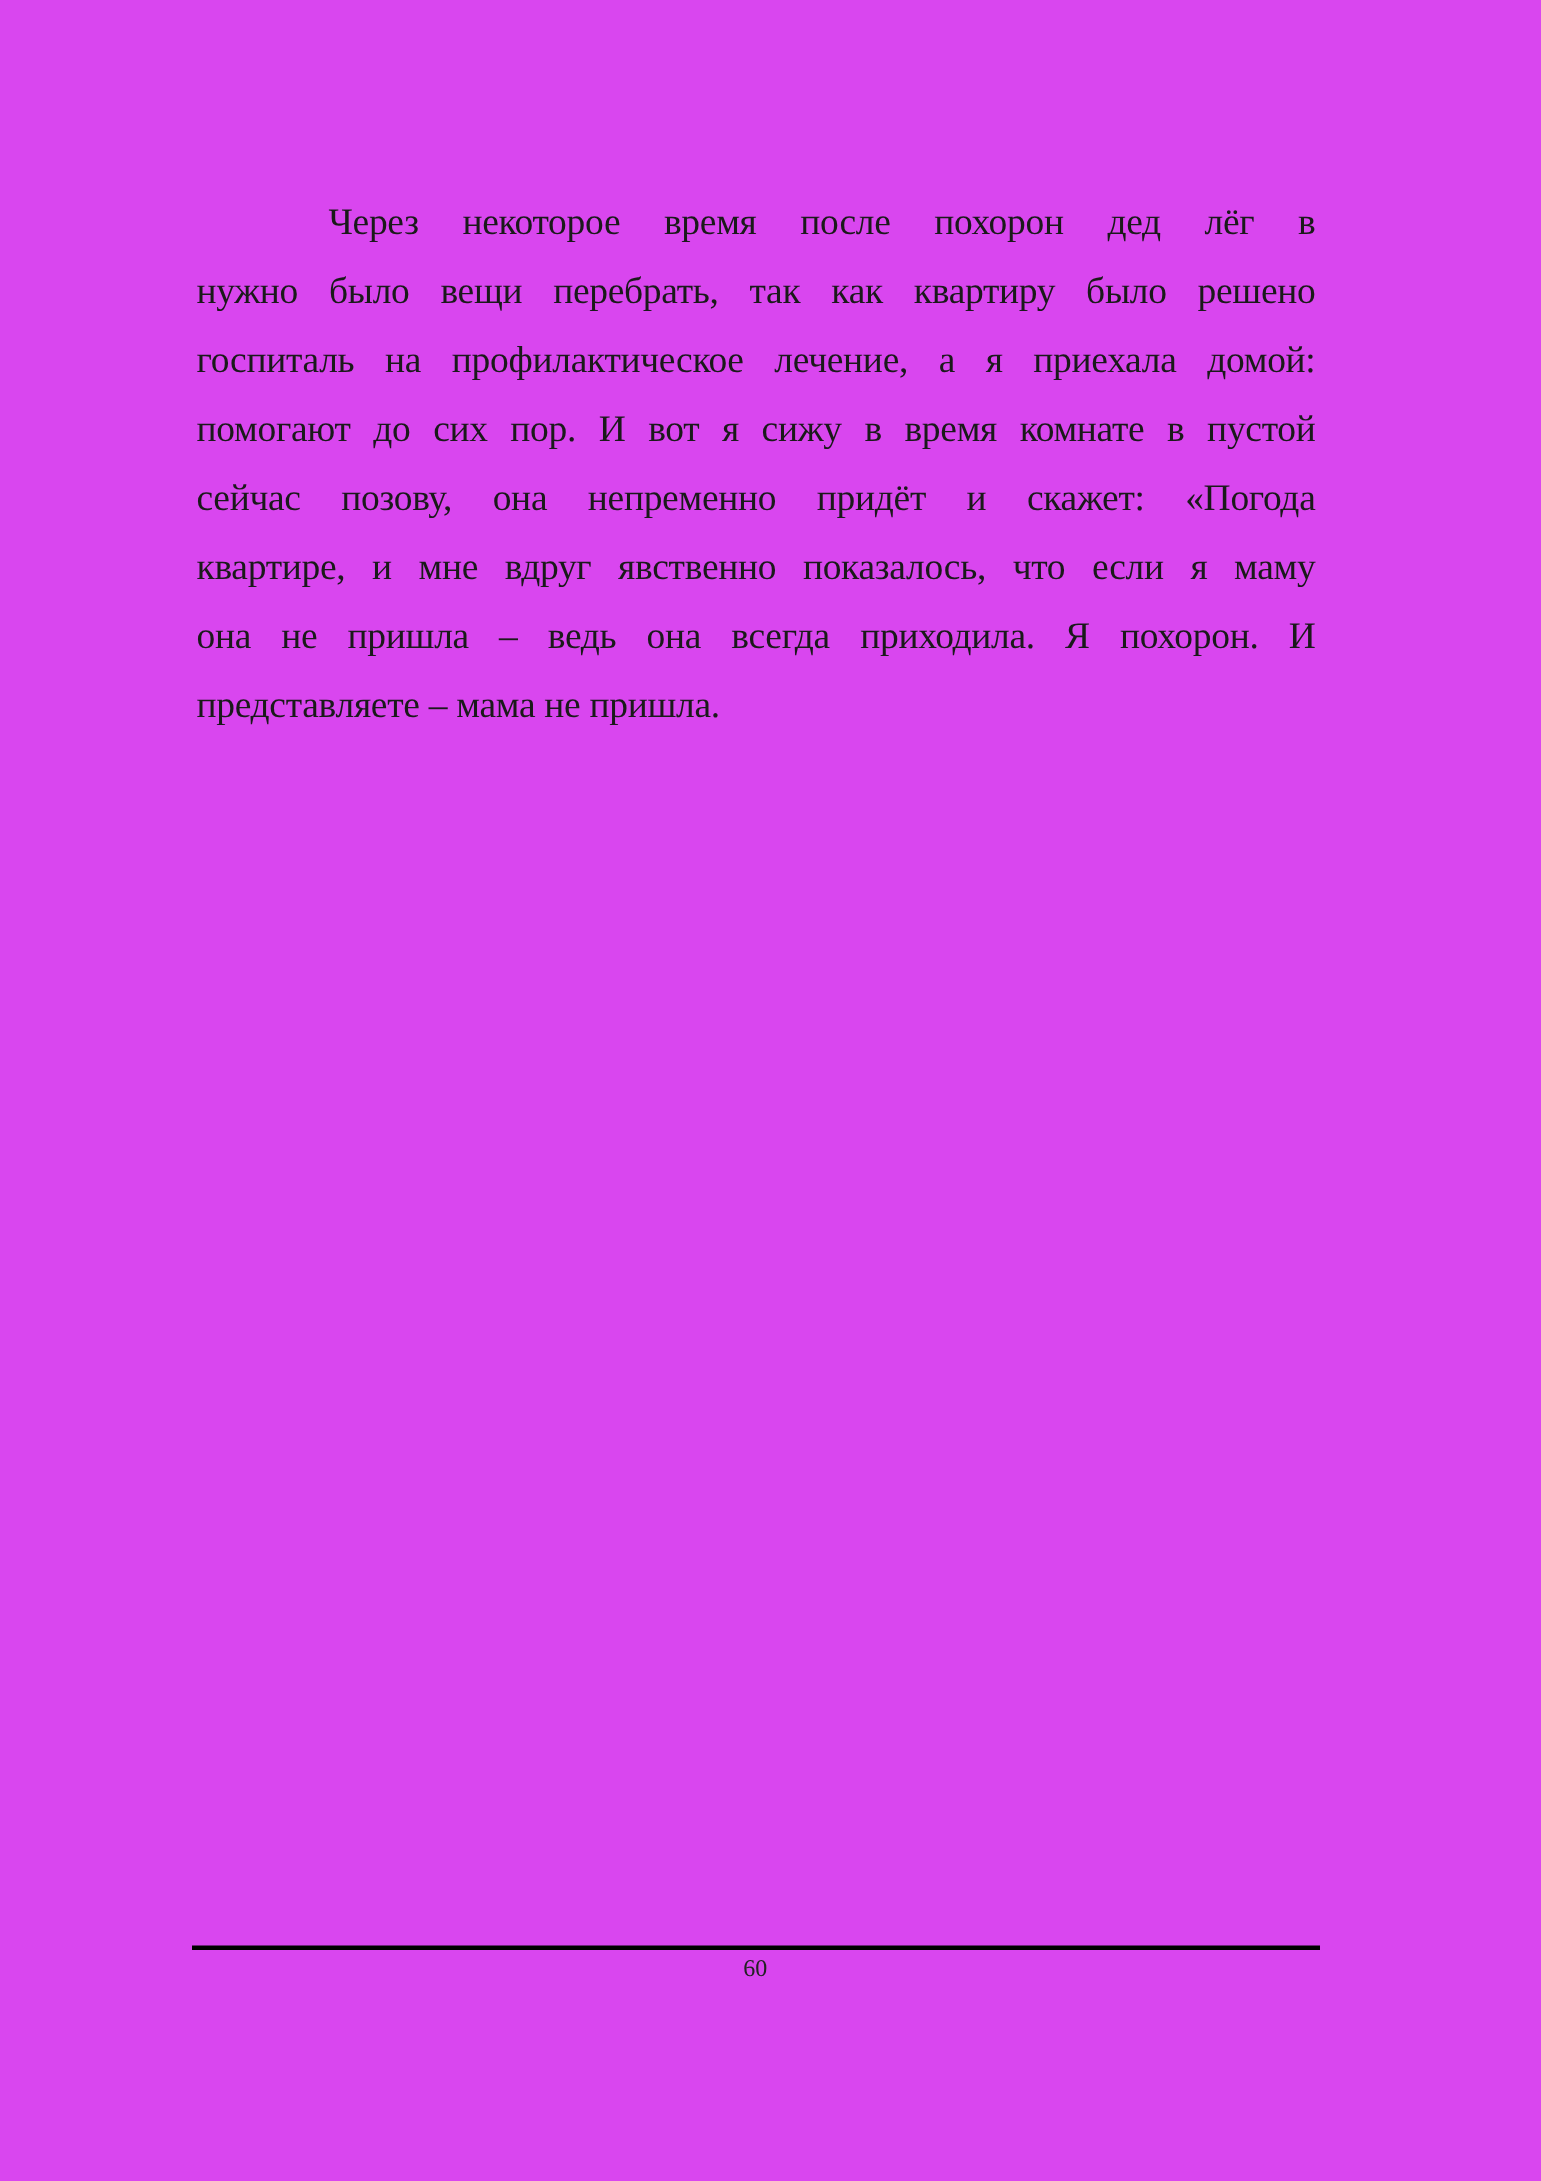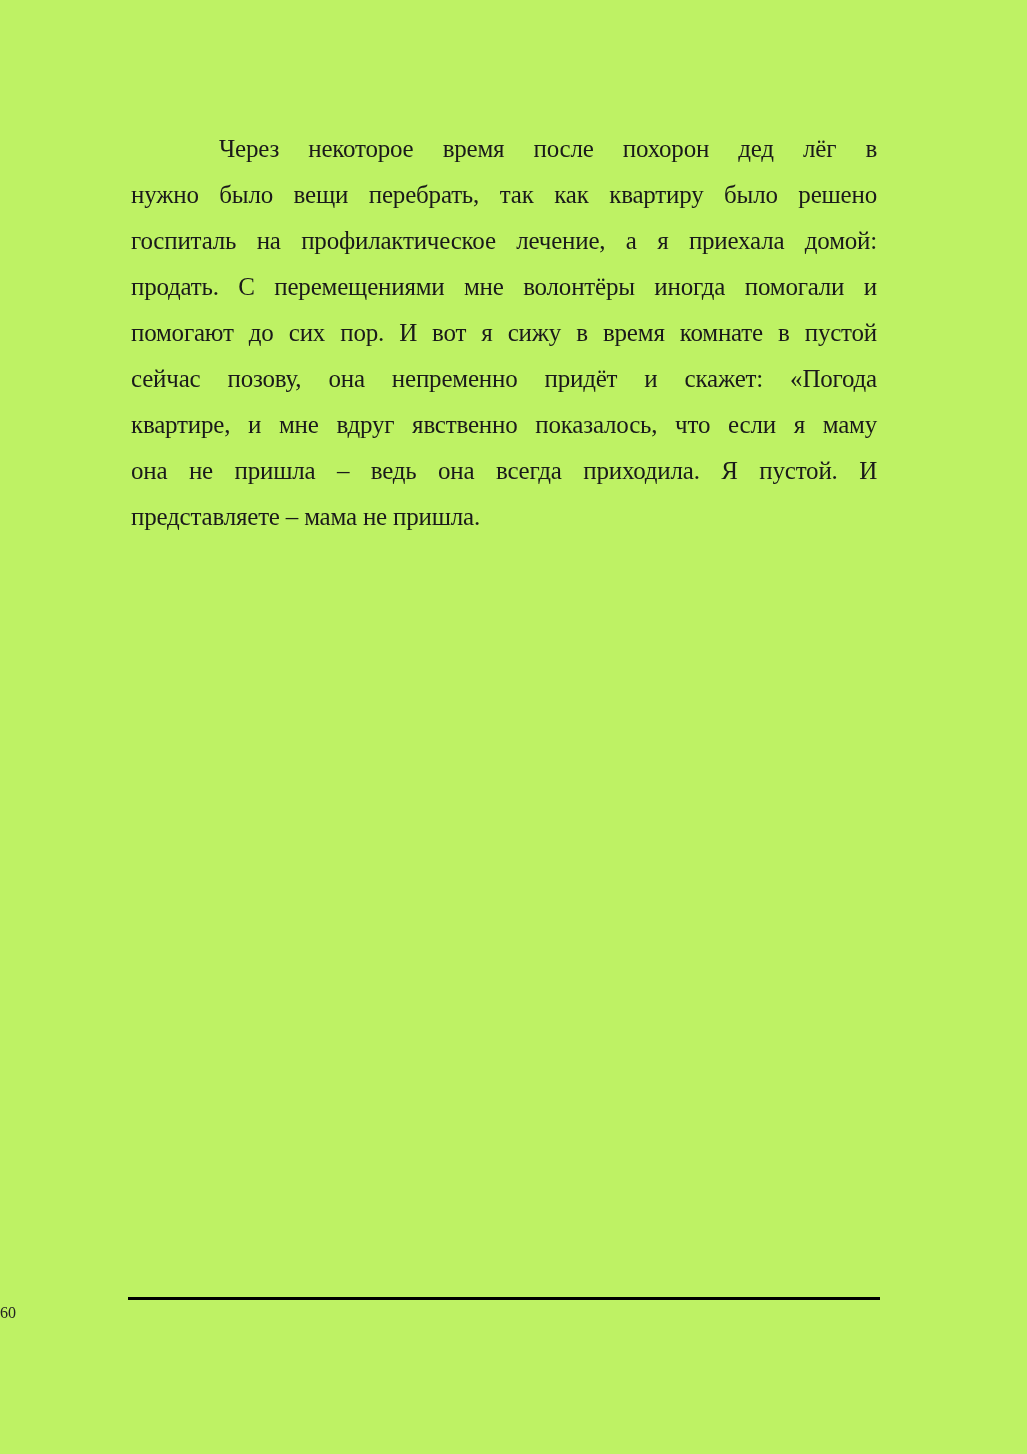--- a/index.html
+++ b/index.html
@@ -13,21 +13,21 @@
       position: relative;
       overflow: hidden;
       font-family: "Liberation Serif", "DejaVu Serif", serif;
       color: #1a1a1a;
     }
     .page {
       position: absolute;
       left: 0; top: 0;
       width: 1027px;
       height: 1454px;
-      background: #bef264;
+      background: #d946ef;
     }
     .body-text {
       position: absolute;
       left: 131px;
       top: 126px;
       width: 746px;
       margin: 0;
     }
     .line {
       display: block;
@@ -51,36 +51,36 @@
       top: 1297px;
       width: 752px;
       height: 3px;
       background: #000000;
     }
     .page-number {
       position: absolute;
       left: 0;
       width: 1007px;
       top: 1303px;
+      text-align: center;
       font-size: 16px;
       line-height: 20px;
       color: #222222;
     }
   </style>
 </head>
 <body>
 
 <div class="page">
   <div class="body-text">
     <span class="line first">Через некоторое время после похорон дед лёг в</span>
     <span class="line">нужно было вещи перебрать, так как квартиру было решено</span>
     <span class="line">госпиталь на профилактическое лечение, а я приехала домой:</span>
-    <span class="line">продать. С перемещениями мне волонтёры иногда помогали и</span>
     <span class="line">помогают до сих пор. И вот я сижу в время комнате в пустой</span>
     <span class="line">сейчас позову, она непременно придёт и скажет: «Погода</span>
     <span class="line">квартире, и мне вдруг явственно показалось, что если я маму</span>
-    <span class="line">она не пришла – ведь она всегда приходила. Я пустой. И</span>
+    <span class="line">она не пришла – ведь она всегда приходила. Я похорон. И</span>
     <span class="line last">представляете – мама не пришла.</span>
   </div>
 
   <div class="footer-rule"></div>
   <div class="page-number">60</div>
 </div>
 
 </body></html>

